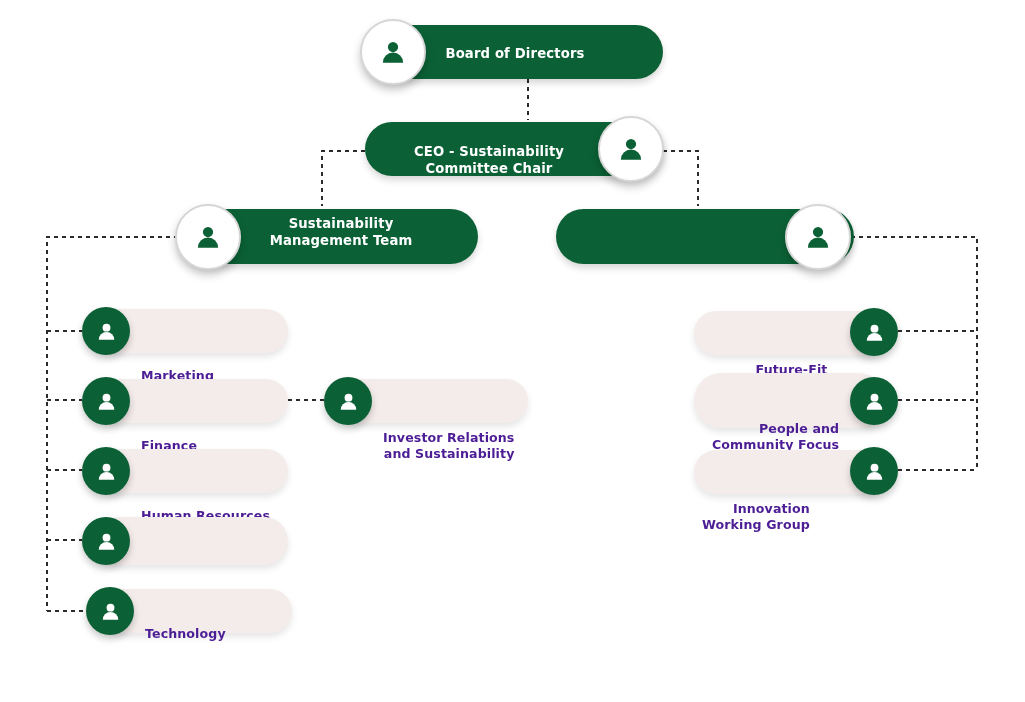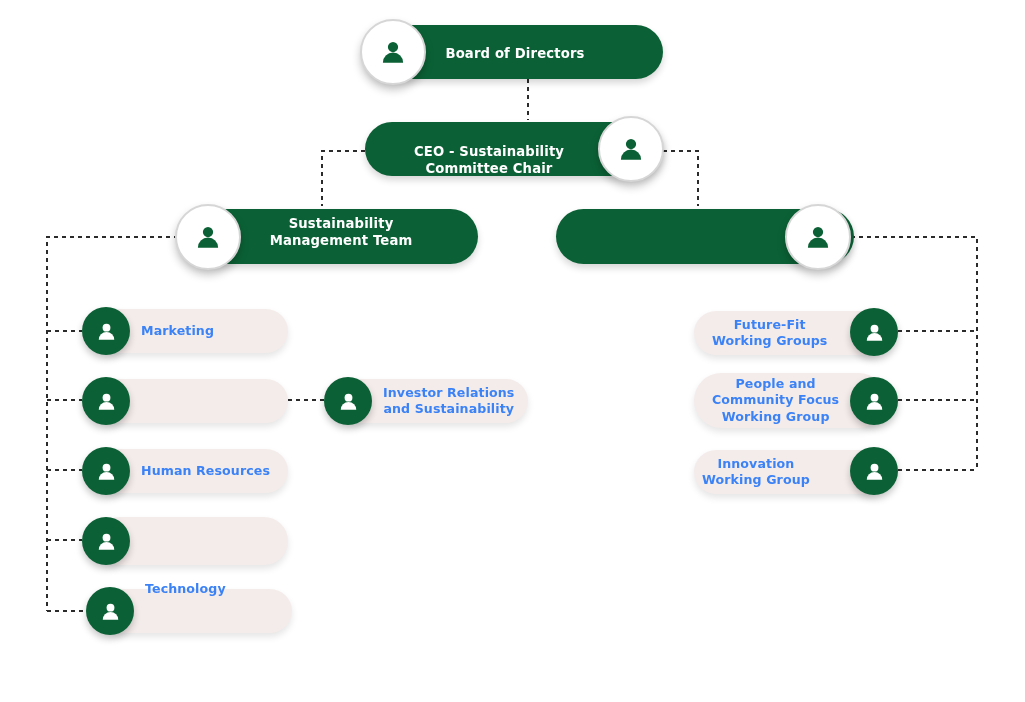--- a/index.html
+++ b/index.html
@@ -57,26 +57,27 @@
   }
   .pill-label.dark-text {
     color: #ffffff;
     font-weight: 700;
     font-size: 13.2px;
     letter-spacing: .15px;
     text-align: center;
     align-items: center;
   }
   .pill-label.light-text {
-    color: #3b82f6;
+    color: #4c1d95;
     font-weight: 700;
     font-size: 12.6px;
     letter-spacing: .1px;
-    text-align: center;
+    text-align: right;
     align-items: flex-start;
+    margin-top: 45px;
   }
 
   
   .avatar {
     position: absolute;
     border-radius: 50%;
     box-sizing: border-box;
     display: flex;
     align-items: center;
     justify-content: center;
@@ -169,20 +170,21 @@
   <div class="pill light" style="left:96px; top:309px; width:192px; height:44px;"></div>
   <div class="pill-label light-text" style="left:141px; top:309px; width:142px; height:44px;">Marketing</div>
   <div class="avatar small" style="left:82px; top:307px;">
     <svg width="23" height="23" viewBox="0 0 24 24">
       <circle cx="12" cy="8" r="4.1" fill="#ffffff"></circle>
       <path d="M3.9 20.5 a8.1 8.1 0 0 1 16.2 0 z" fill="#ffffff"></path>
     </svg>
   </div>
 
   <div class="pill light" style="left:96px; top:379px; width:192px; height:44px;"></div>
+  <div class="pill-label light-text" style="left:141px; top:379px; width:142px; height:44px;">Finance</div>
   <div class="avatar small" style="left:82px; top:377px;">
     <svg width="23" height="23" viewBox="0 0 24 24">
       <circle cx="12" cy="8" r="4.1" fill="#ffffff"></circle>
       <path d="M3.9 20.5 a8.1 8.1 0 0 1 16.2 0 z" fill="#ffffff"></path>
     </svg>
   </div>
 
   <div class="pill light" style="left:96px; top:449px; width:192px; height:44px;"></div>
   <div class="pill-label light-text" style="left:141px; top:449px; width:145px; height:44px;">Human Resources</div>
   <div class="avatar small" style="left:82px; top:447px;">

